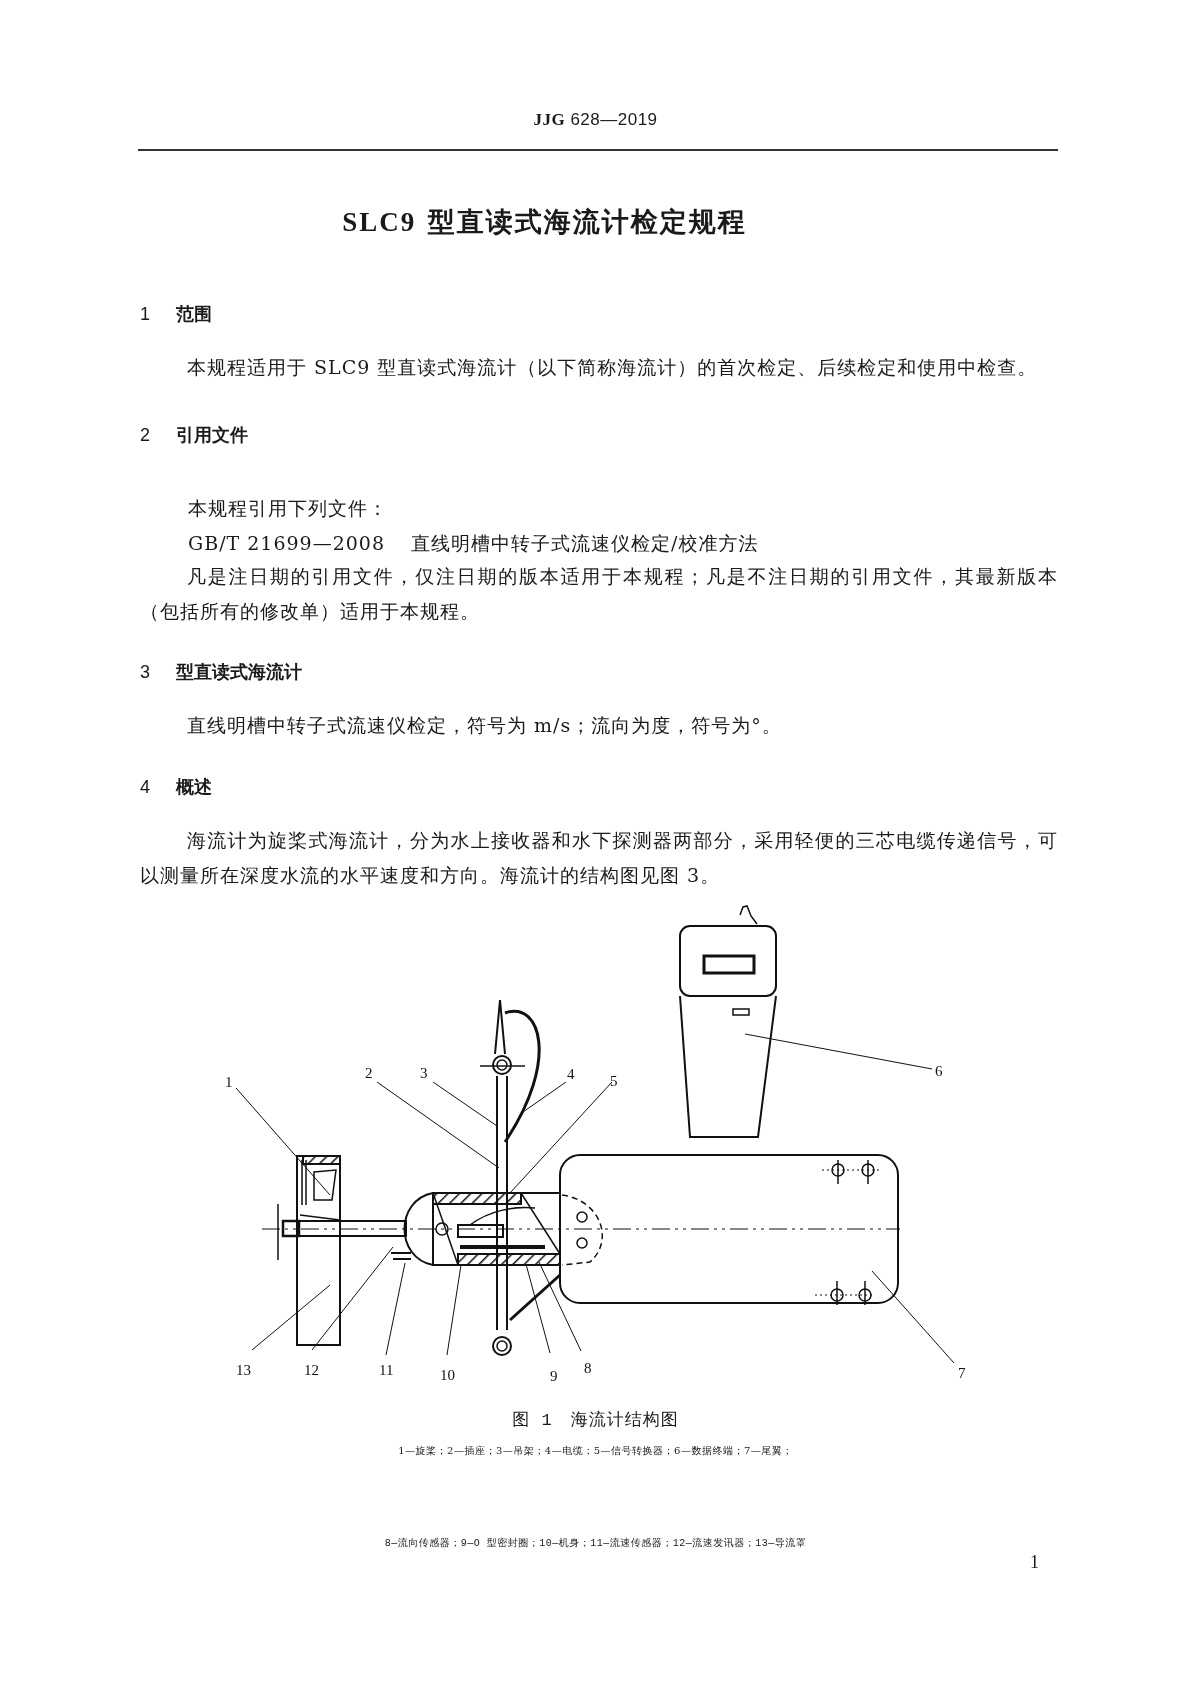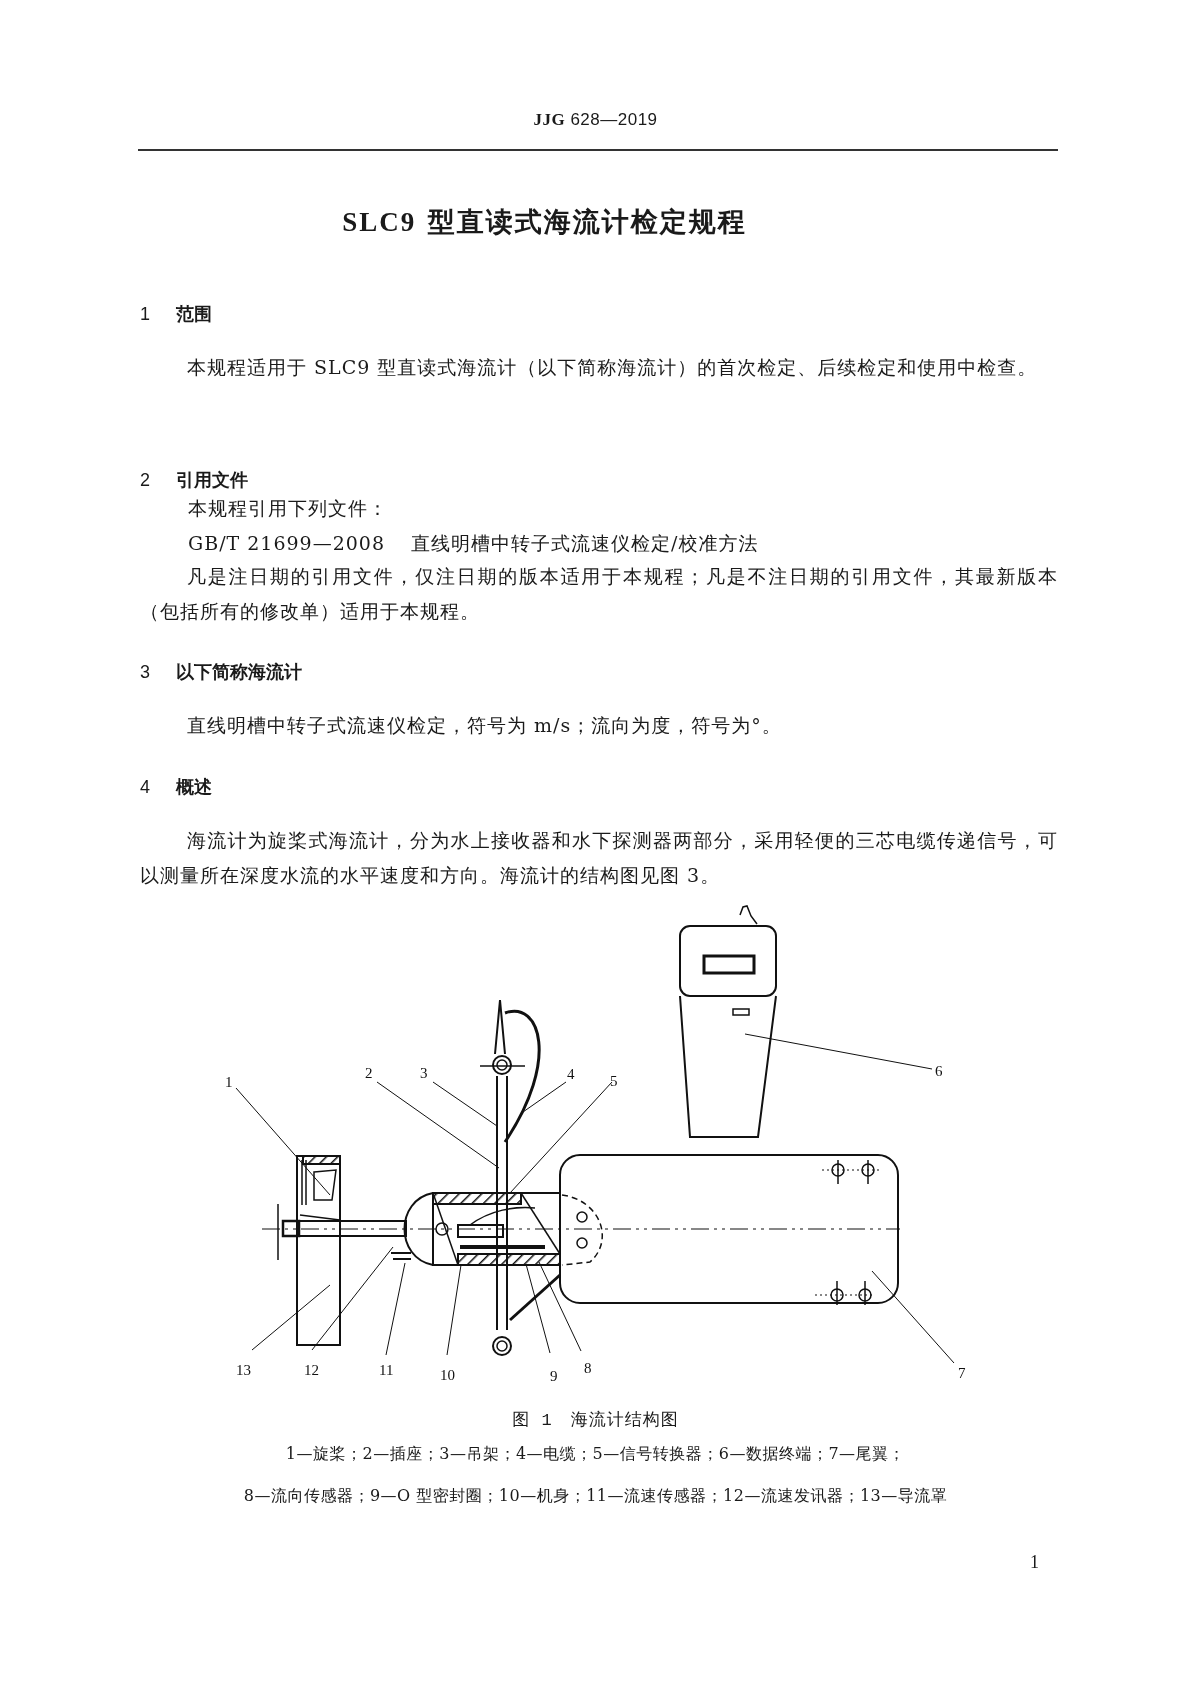--- a/index.html
+++ b/index.html
@@ -28,21 +28,21 @@
   .para.indent { text-indent: 47px; }
   .line { position: absolute; left: 188px; font-family: "DejaVu Serif", serif; font-size: 19px; letter-spacing: 1px; white-space: nowrap; }
   .figure { position: absolute; left: 200px; top: 880px; width: 780px; height: 520px; }
   .figure svg { width: 780px; height: 520px; }
   .fig-caption {
     position: absolute; left: 0; width: 1191px; top: 1408px; text-align: center;
     font-family: Liberation Mono, monospace; font-size: 17px; letter-spacing: 1px;
   }
   .fig-legend {
     position: absolute; left: 0; width: 1191px; text-align: center;
-    font-family: "DejaVu Serif", serif; font-size: 16px; letter-spacing: 0.5px;
+    font-family: "DejaVu Serif", serif; font-size: 10px; letter-spacing: 0.5px;
   }
   .page-number { position: absolute; left: 1030px; top: 1552px; font-family: "Liberation Serif", serif; font-size: 18px; }
   .label { font-family: "Liberation Serif", serif; font-size: 15px; fill: #111; }
 </style>
 </head>
 <body>
 
 <div class="page">
 
   <div class="running-header">
@@ -53,31 +53,31 @@
 
   <div class="doc-title">
     <span class="latin">SLC9</span><span> 型直读式海流计检定规程</span>
   </div>
 
   <div class="section-heading" style="top:302px;">
     <span class="num">1</span><span>范围</span>
   </div>
   <div class="para indent" style="top:350px;">本规程适用于 SLC9 型直读式海流计（以下简称海流计）的首次检定、后续检定和使用中检查。</div>
 
-  <div class="section-heading" style="top:468px;">
+  <div class="section-heading" style="top:423px;">
     <span class="num">2</span><span>引用文件</span>
   </div>
   <div class="line" style="top:496px;">本规程引用下列文件：</div>
   <div class="line" style="top:531px;">
     <span>GB/T 21699—2008</span><span style="display:inline-block;width:26px;"></span><span>直线明槽中转子式流速仪检定/校准方法</span>
   </div>
   <div class="para indent" style="top:559px;">凡是注日期的引用文件，仅注日期的版本适用于本规程；凡是不注日期的引用文件，其最新版本（包括所有的修改单）适用于本规程。</div>
 
   <div class="section-heading" style="top:660px;">
-    <span class="num">3</span><span>以下简称海流计</span>
+    <span class="num">3</span><span>型直读式海流计</span>
   </div>
   <div class="para indent" style="top:708px;">直线明槽中转子式流速仪检定，符号为 m/s；流向为度，符号为°。</div>
 
   <div class="section-heading" style="top:775px;">
     <span class="num">4</span><span>概述</span>
   </div>
   <div class="para indent" style="top:823px;">海流计为旋桨式海流计，分为水上接收器和水下探测器两部分，采用轻便的三芯电缆传递信号，可以测量所在深度水流的水平速度和方向。海流计的结构图见图 3。</div>
 
   <div class="figure">
     <svg viewBox="200 880 780 520" xmlns="http://www.w3.org/2000/svg">
@@ -186,16 +186,16 @@
         <text x="440" y="1380">10</text>
         <text x="379" y="1375">11</text>
         <text x="304" y="1375">12</text>
         <text x="236" y="1375">13</text>
       </g>
     </svg>
   </div>
 
   <div class="fig-caption">图 1　海流计结构图</div>
   <div class="fig-legend" style="top:1444px;">1—旋桨；2—插座；3—吊架；4—电缆；5—信号转换器；6—数据终端；7—尾翼；</div>
-  <div class="fig-legend" style="top:1486px;">8—流向传感器；9—O 型密封圈；10—机身；11—流速传感器；12—流速发讯器；13—导流罩</div>
+  <div class="fig-legend" style="top:1536px;font-family:Liberation Mono, monospace;">8—流向传感器；9—O 型密封圈；10—机身；11—流速传感器；12—流速发讯器；13—导流罩</div>
 
   <div class="page-number">1</div>
 </div>
 
 </body></html>

